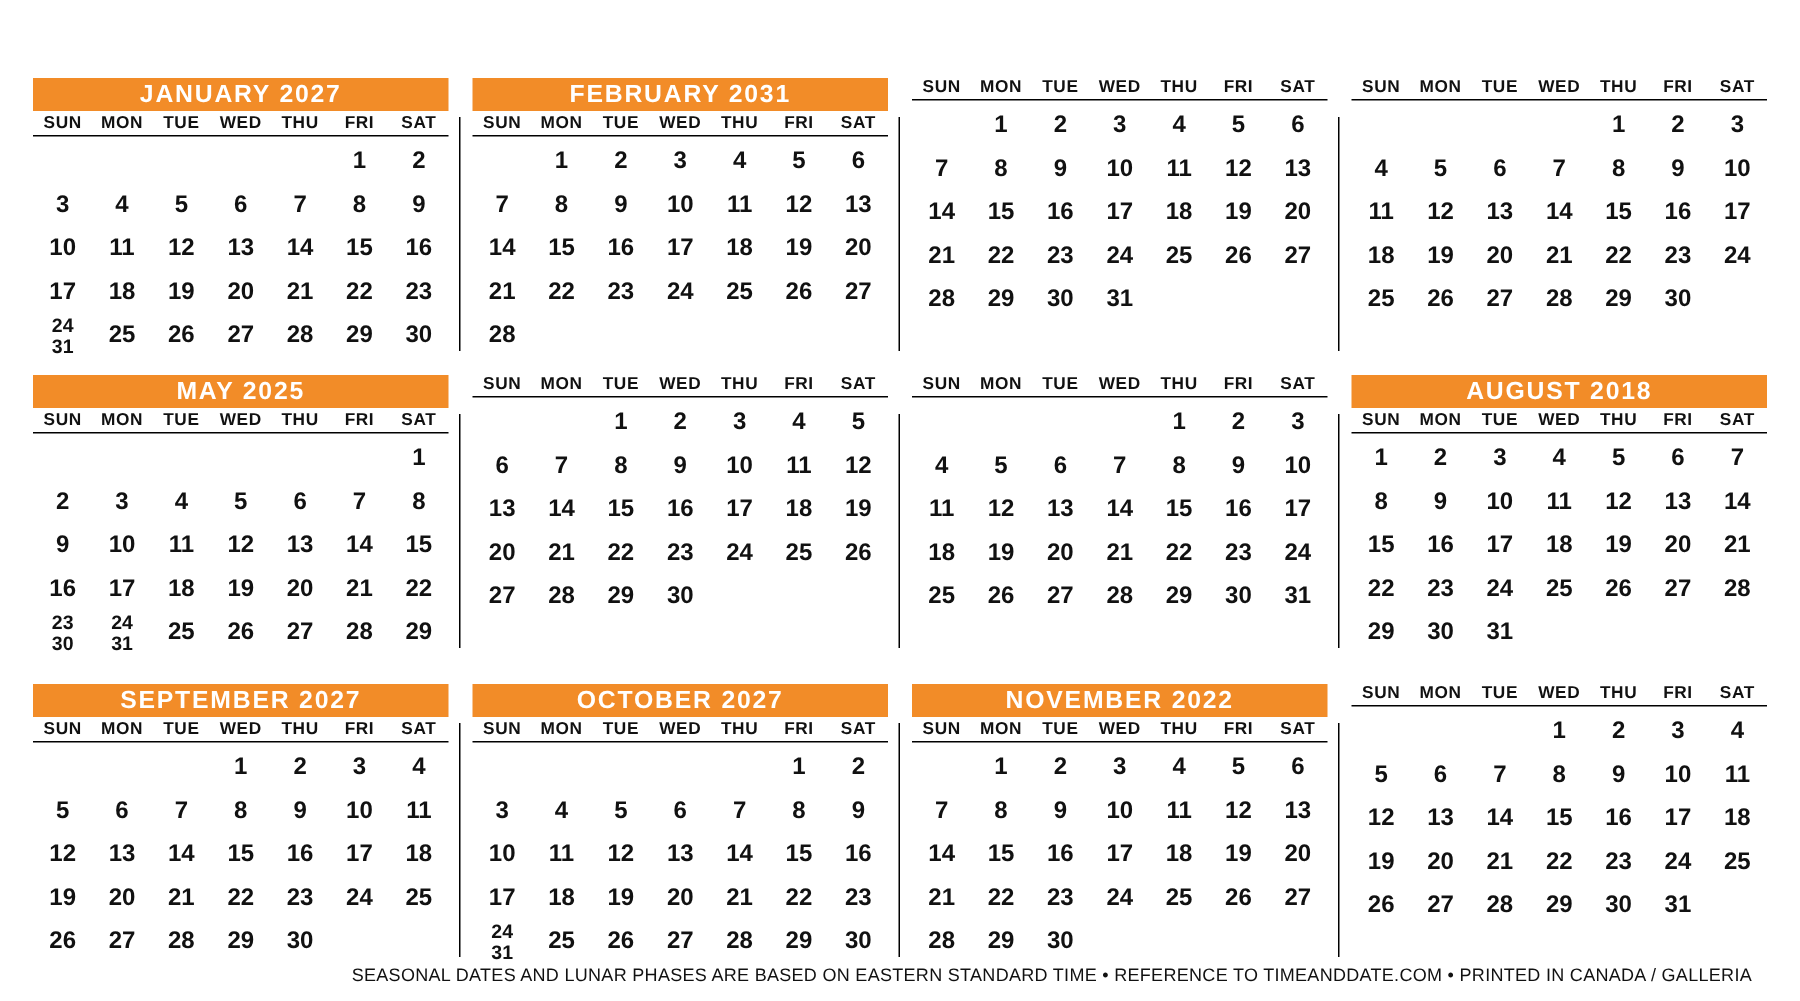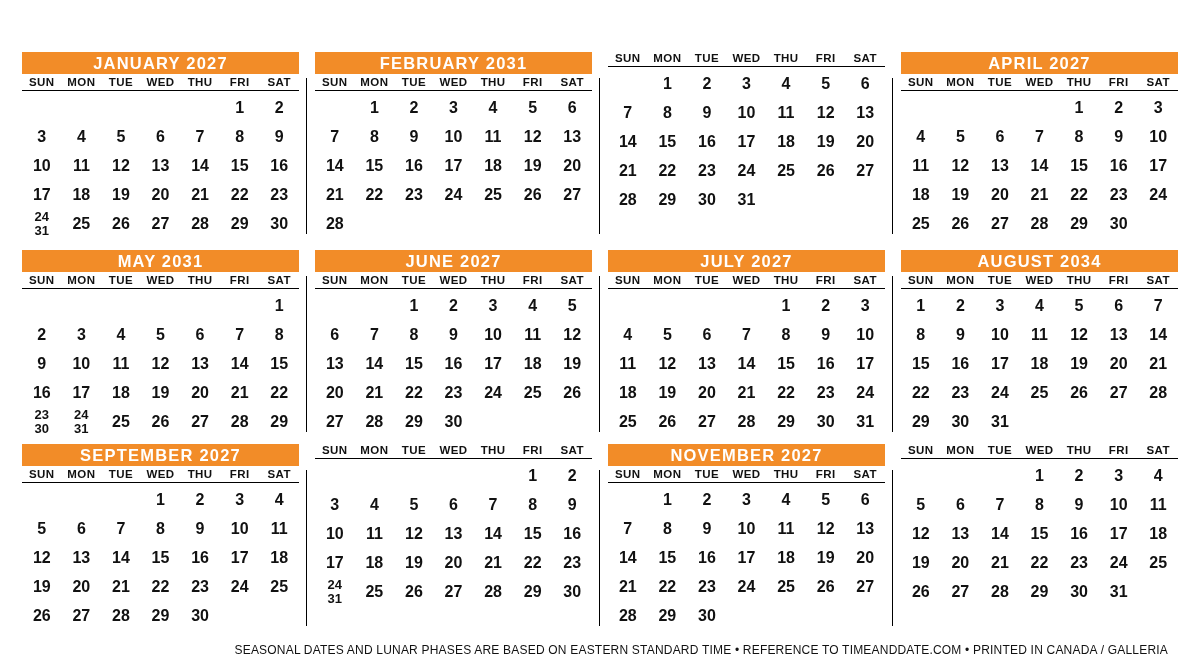--- a/index.html
+++ b/index.html
@@ -20,21 +20,21 @@
     height: 667px;
     box-sizing: border-box;
     padding: 52px 14px 0 14px;
   }
   .row {
     display: flex;
     width: 1172px;
     margin: 0 auto;
   }
   .row.r2 { margin-top: 12px; }
-  .row.r3 { margin-top: 8px; }
+  .row.r3 { margin-top: 20px; }
 
   .month {
     width: 293px;
     box-sizing: border-box;
     padding: 0 8px;
     position: relative;
   }
   .month.sep-right::after {
     content: "";
     position: absolute;
@@ -244,21 +244,20 @@
           <div class="cell">25</div>
           <div class="cell">26</div>
           <div class="cell">27</div>
           <div class="cell">28</div>
           <div class="cell">29</div>
           <div class="cell">30</div>
           <div class="cell">31</div>
         </div>
       </div>
       <div class="month">
-        <div class="month-title">APRIL 2027</div>
         <div class="dow">
           <span>SUN</span>
           <span>MON</span>
           <span>TUE</span>
           <span>WED</span>
           <span>THU</span>
           <span>FRI</span>
           <span>SAT</span>
         </div>
         <div class="grid">
@@ -294,21 +293,21 @@
           <div class="cell">26</div>
           <div class="cell">27</div>
           <div class="cell">28</div>
           <div class="cell">29</div>
           <div class="cell">30</div>
         </div>
       </div>
     </div>
   <div class="row r2">
       <div class="month sep-right">
-        <div class="month-title">MAY 2031</div>
+        <div class="month-title">MAY 2025</div>
         <div class="dow">
           <span>SUN</span>
           <span>MON</span>
           <span>TUE</span>
           <span>WED</span>
           <span>THU</span>
           <span>FRI</span>
           <span>SAT</span>
         </div>
         <div class="grid">
@@ -349,67 +348,65 @@
             <span class="s2">31</span>
           </div>
           <div class="cell">25</div>
           <div class="cell">26</div>
           <div class="cell">27</div>
           <div class="cell">28</div>
           <div class="cell">29</div>
         </div>
       </div>
       <div class="month sep-right">
-        <div class="month-title">JUNE 2027</div>
-        <div class="dow">
-          <span>SUN</span>
-          <span>MON</span>
-          <span>TUE</span>
-          <span>WED</span>
-          <span>THU</span>
-          <span>FRI</span>
-          <span>SAT</span>
-        </div>
-        <div class="grid">
-          <div class="cell empty"></div>
-          <div class="cell empty"></div>
-          <div class="cell">1</div>
-          <div class="cell">2</div>
-          <div class="cell">3</div>
-          <div class="cell">4</div>
-          <div class="cell">5</div>
-          <div class="cell">6</div>
-          <div class="cell">7</div>
-          <div class="cell">8</div>
-          <div class="cell">9</div>
-          <div class="cell">10</div>
-          <div class="cell">11</div>
-          <div class="cell">12</div>
-          <div class="cell">13</div>
-          <div class="cell">14</div>
-          <div class="cell">15</div>
-          <div class="cell">16</div>
-          <div class="cell">17</div>
-          <div class="cell">18</div>
-          <div class="cell">19</div>
-          <div class="cell">20</div>
-          <div class="cell">21</div>
-          <div class="cell">22</div>
-          <div class="cell">23</div>
-          <div class="cell">24</div>
-          <div class="cell">25</div>
-          <div class="cell">26</div>
-          <div class="cell">27</div>
-          <div class="cell">28</div>
-          <div class="cell">29</div>
-          <div class="cell">30</div>
-        </div>
-      </div>
-      <div class="month sep-right">
-        <div class="month-title">JULY 2027</div>
+        <div class="dow">
+          <span>SUN</span>
+          <span>MON</span>
+          <span>TUE</span>
+          <span>WED</span>
+          <span>THU</span>
+          <span>FRI</span>
+          <span>SAT</span>
+        </div>
+        <div class="grid">
+          <div class="cell empty"></div>
+          <div class="cell empty"></div>
+          <div class="cell">1</div>
+          <div class="cell">2</div>
+          <div class="cell">3</div>
+          <div class="cell">4</div>
+          <div class="cell">5</div>
+          <div class="cell">6</div>
+          <div class="cell">7</div>
+          <div class="cell">8</div>
+          <div class="cell">9</div>
+          <div class="cell">10</div>
+          <div class="cell">11</div>
+          <div class="cell">12</div>
+          <div class="cell">13</div>
+          <div class="cell">14</div>
+          <div class="cell">15</div>
+          <div class="cell">16</div>
+          <div class="cell">17</div>
+          <div class="cell">18</div>
+          <div class="cell">19</div>
+          <div class="cell">20</div>
+          <div class="cell">21</div>
+          <div class="cell">22</div>
+          <div class="cell">23</div>
+          <div class="cell">24</div>
+          <div class="cell">25</div>
+          <div class="cell">26</div>
+          <div class="cell">27</div>
+          <div class="cell">28</div>
+          <div class="cell">29</div>
+          <div class="cell">30</div>
+        </div>
+      </div>
+      <div class="month sep-right">
         <div class="dow">
           <span>SUN</span>
           <span>MON</span>
           <span>TUE</span>
           <span>WED</span>
           <span>THU</span>
           <span>FRI</span>
           <span>SAT</span>
         </div>
         <div class="grid">
@@ -444,21 +441,21 @@
           <div class="cell">25</div>
           <div class="cell">26</div>
           <div class="cell">27</div>
           <div class="cell">28</div>
           <div class="cell">29</div>
           <div class="cell">30</div>
           <div class="cell">31</div>
         </div>
       </div>
       <div class="month">
-        <div class="month-title">AUGUST 2034</div>
+        <div class="month-title">AUGUST 2018</div>
         <div class="dow">
           <span>SUN</span>
           <span>MON</span>
           <span>TUE</span>
           <span>WED</span>
           <span>THU</span>
           <span>FRI</span>
           <span>SAT</span>
         </div>
         <div class="grid">
@@ -538,20 +535,21 @@
           <div class="cell">24</div>
           <div class="cell">25</div>
           <div class="cell">26</div>
           <div class="cell">27</div>
           <div class="cell">28</div>
           <div class="cell">29</div>
           <div class="cell">30</div>
         </div>
       </div>
       <div class="month sep-right">
+        <div class="month-title">OCTOBER 2027</div>
         <div class="dow">
           <span>SUN</span>
           <span>MON</span>
           <span>TUE</span>
           <span>WED</span>
           <span>THU</span>
           <span>FRI</span>
           <span>SAT</span>
         </div>
         <div class="grid">
@@ -589,21 +587,21 @@
           </div>
           <div class="cell">25</div>
           <div class="cell">26</div>
           <div class="cell">27</div>
           <div class="cell">28</div>
           <div class="cell">29</div>
           <div class="cell">30</div>
         </div>
       </div>
       <div class="month sep-right">
-        <div class="month-title">NOVEMBER 2027</div>
+        <div class="month-title">NOVEMBER 2022</div>
         <div class="dow">
           <span>SUN</span>
           <span>MON</span>
           <span>TUE</span>
           <span>WED</span>
           <span>THU</span>
           <span>FRI</span>
           <span>SAT</span>
         </div>
         <div class="grid">

